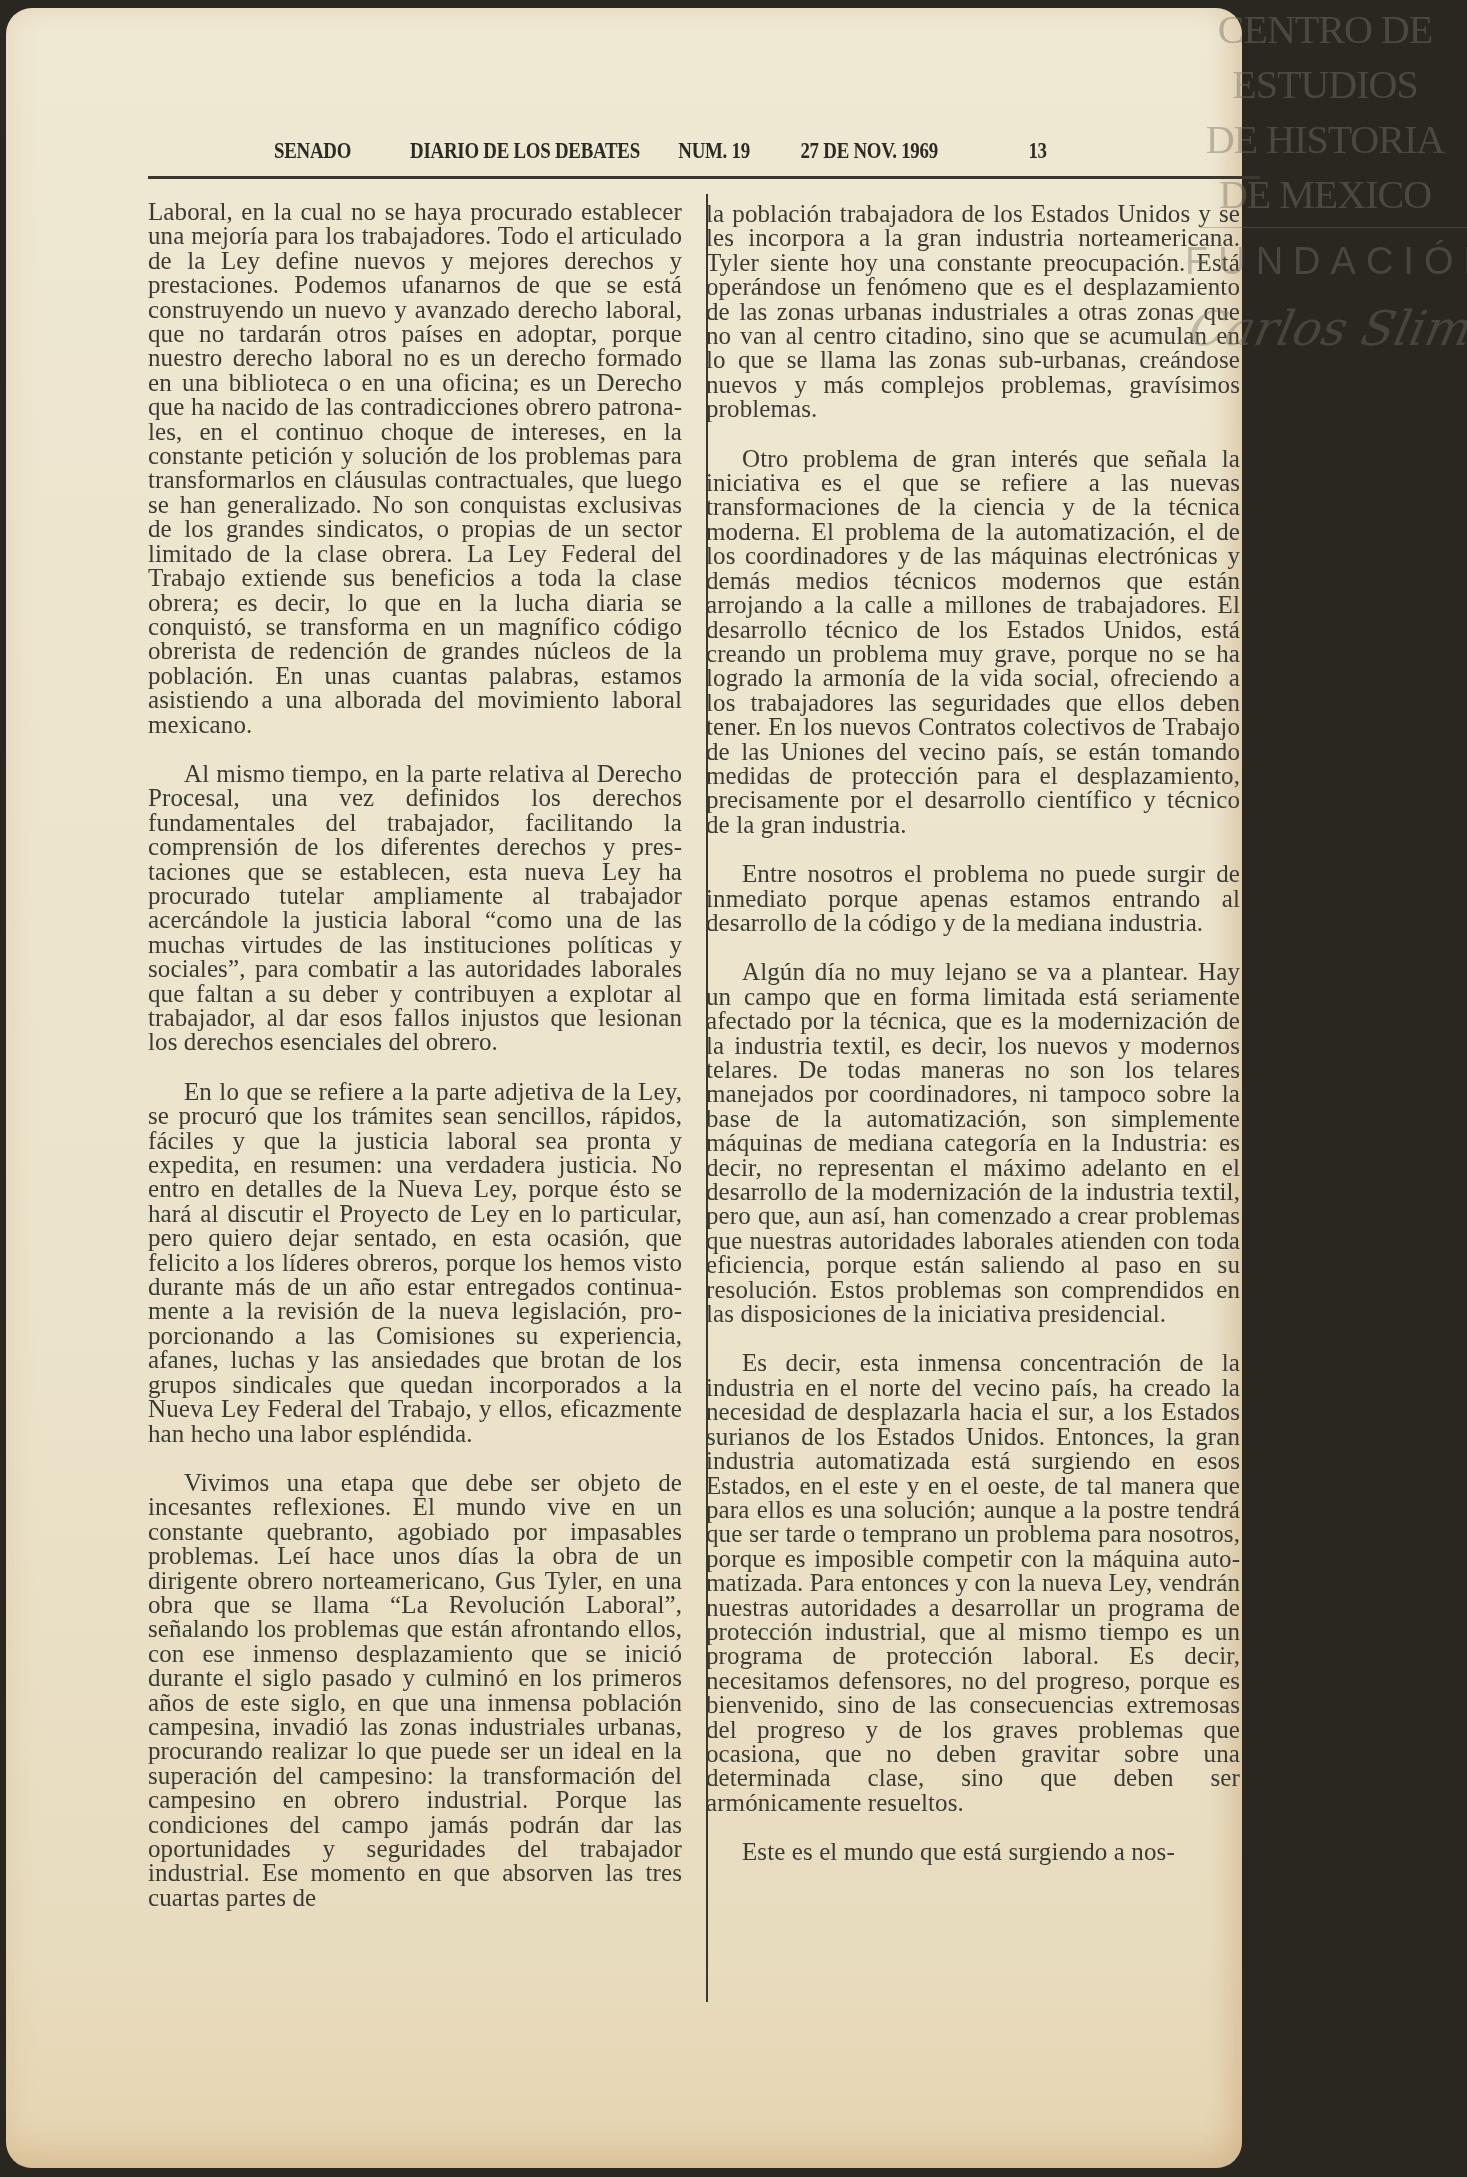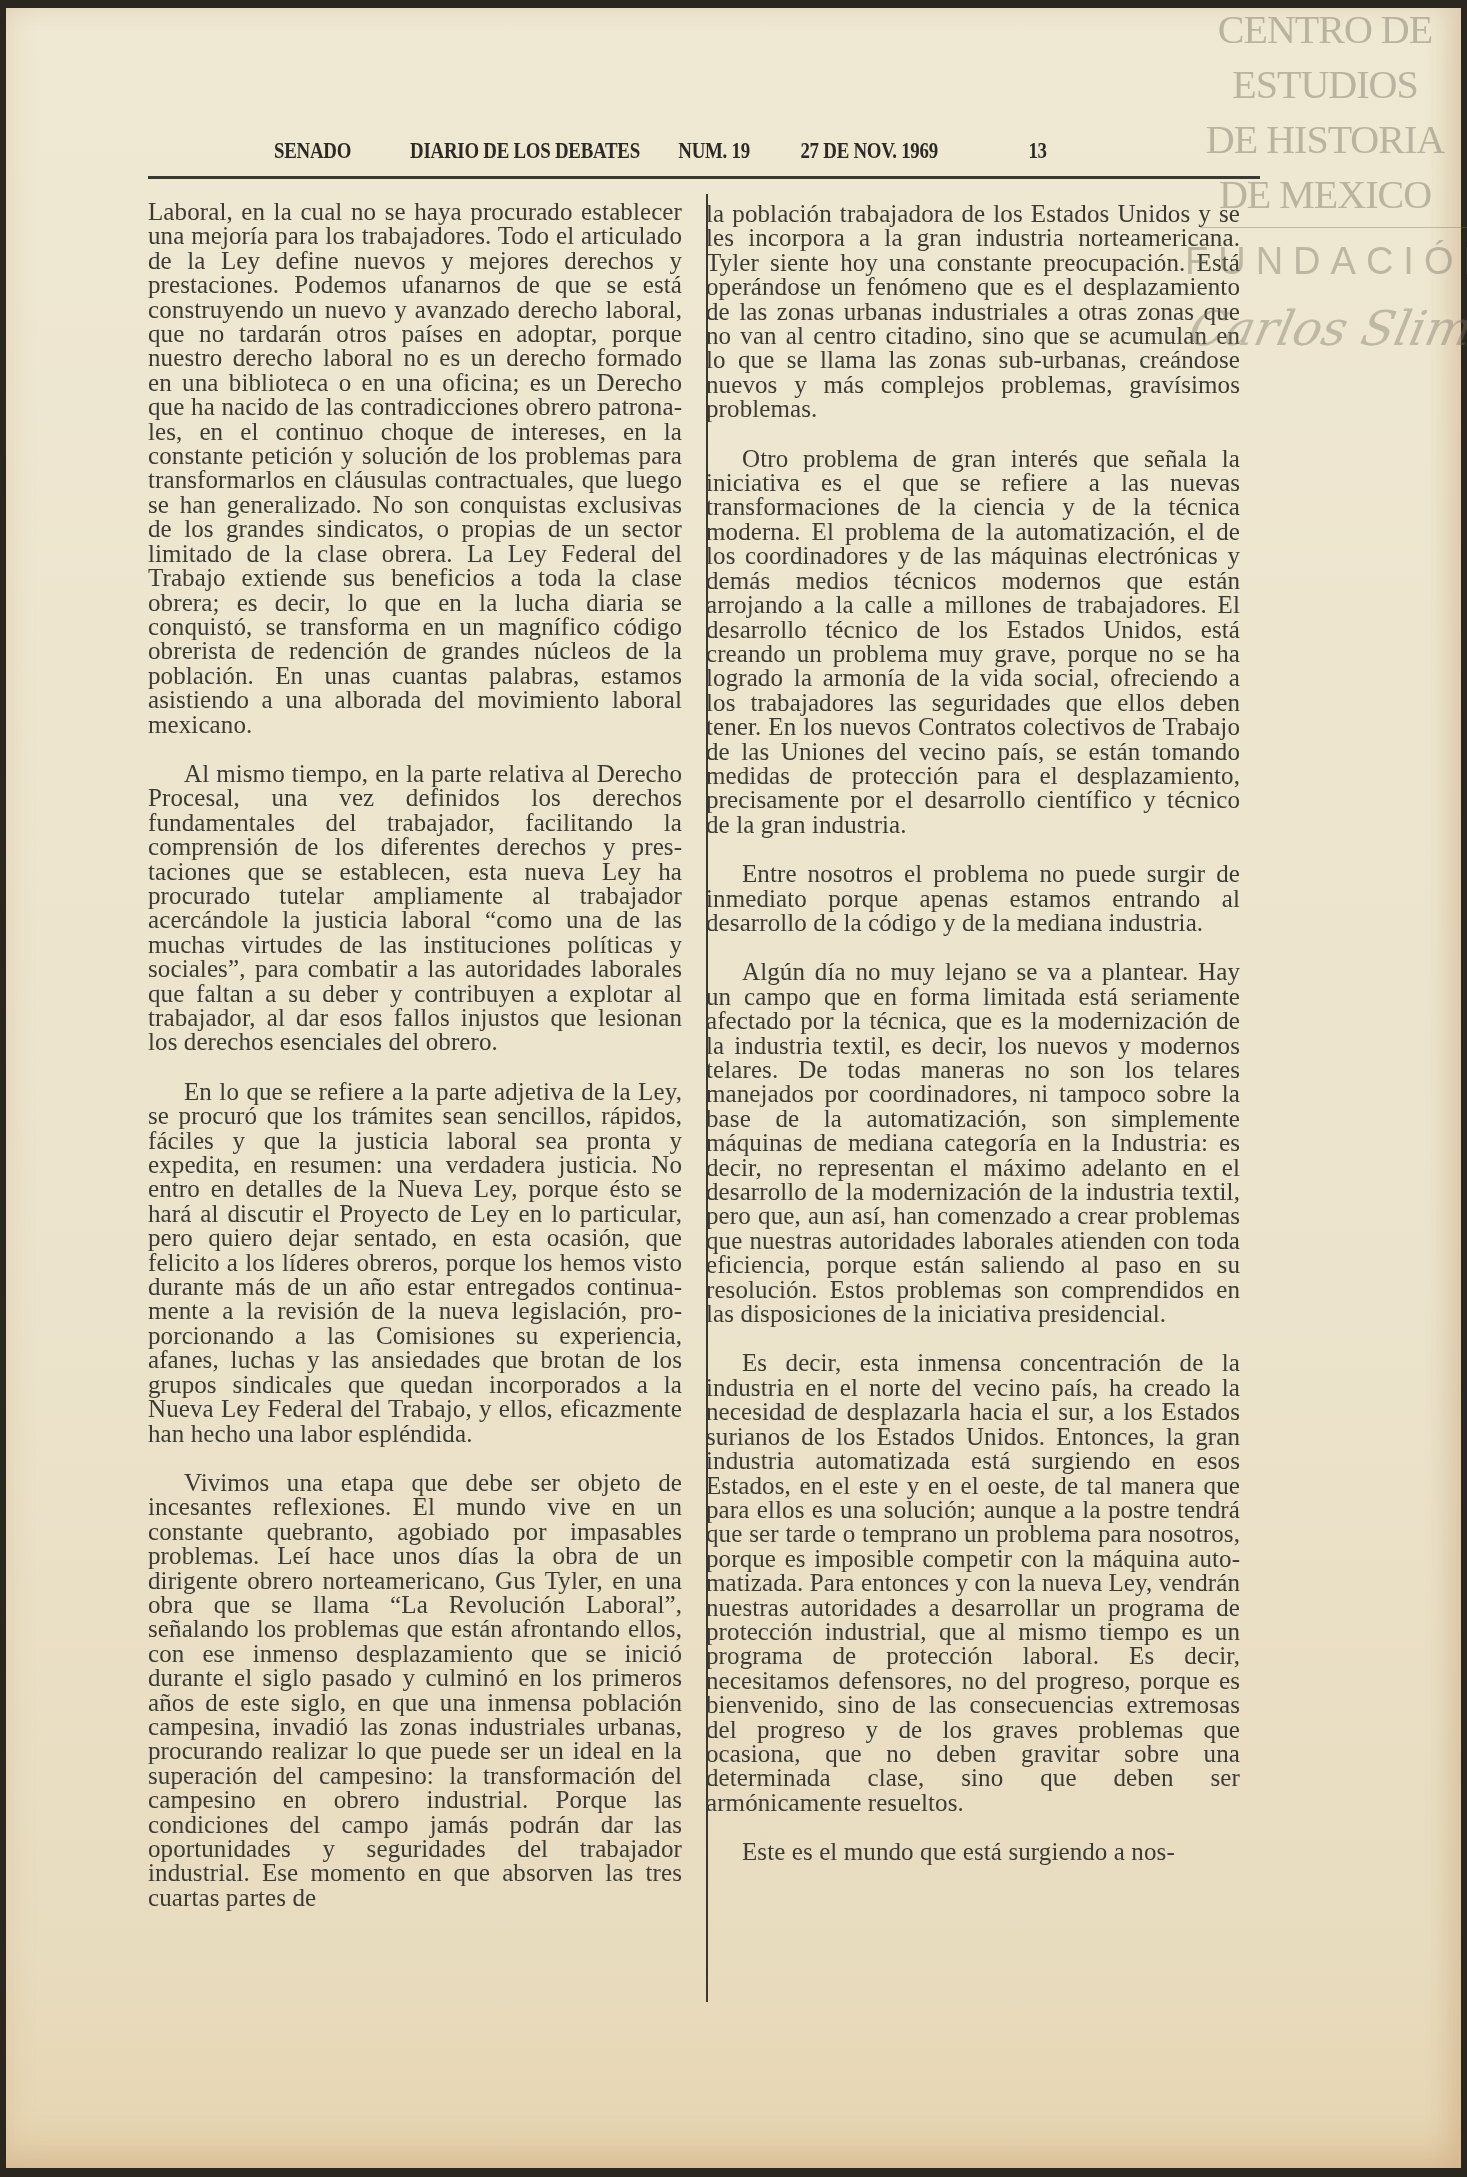--- a/index.html
+++ b/index.html
@@ -1,23 +1,24 @@
 <!DOCTYPE html>
 <html><head>
   <meta charset="utf-8">
   <style>
     html, body { margin: 0; padding: 0; }
     body {
       width: 1467px; height: 2177px; position: relative; overflow: hidden;
       background: #2a2620;
     }
     .page {
-      position: absolute; left: 6px; top: 8px; width: 1455px; height: 2160px;
+      position: absolute; left: 6px; top: 8px; width: 1236px; height: 2160px;
       background: linear-gradient(180deg, #efe8d2 0%, #ebe3cb 60%, #e8dcbf 90%, #e6d4b0 100%);
       box-shadow: inset -14px 0 22px rgba(170,130,80,0.18), inset 0 -22px 30px rgba(190,140,90,0.22);
+      border-radius: 26px;
     }
     .header {
       position: absolute; left: 268px; top: 130px; width: 990px; height: 32px;
       font-family: "Liberation Serif", serif; font-weight: bold; font-size: 23px; color: #2b2a25;
       letter-spacing: -0.3px; transform: scaleX(0.82); transform-origin: left top;
     }
     .header span { position: absolute; top: 0; white-space: nowrap; }
     .header-rule {
       position: absolute; left: 142px; top: 168px; width: 1112px; height: 3px; background: #3a3830;
     }

